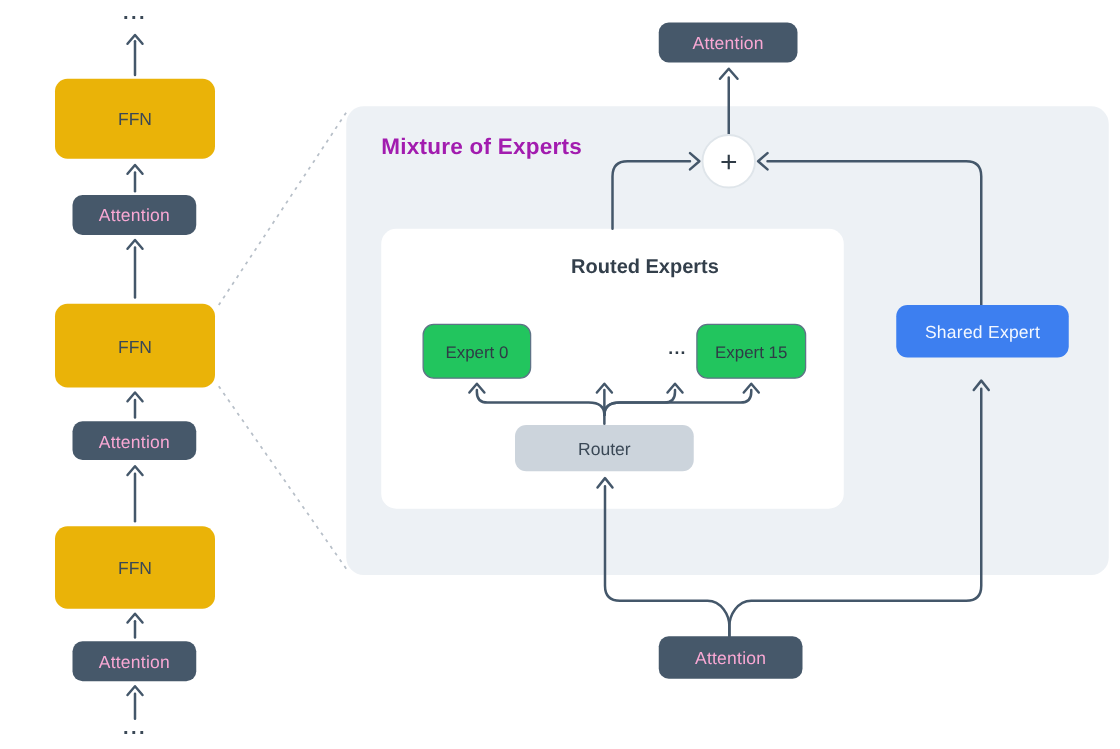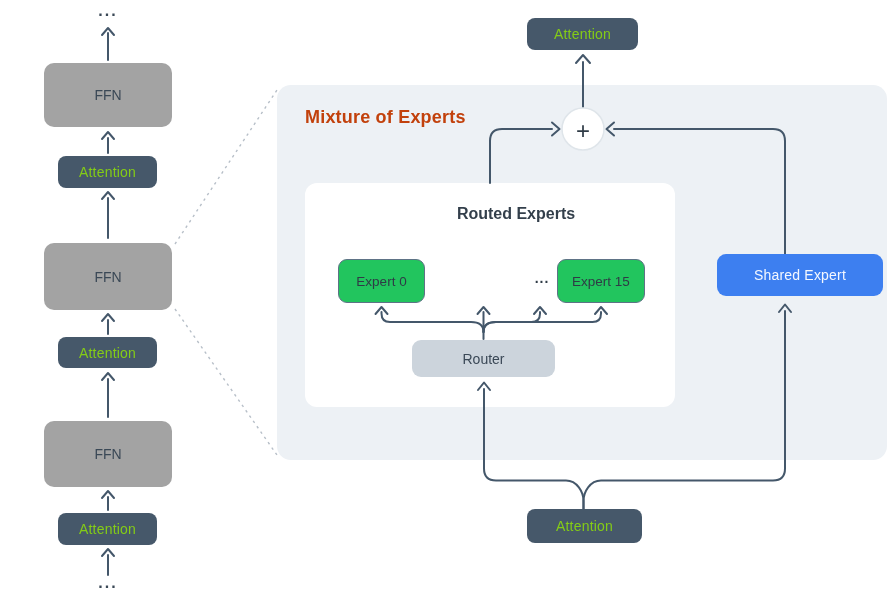--- a/index.html
+++ b/index.html
@@ -4,34 +4,34 @@
 <style>
   html,body{margin:0;padding:0;background:#ffffff;}
   #stage{
     position:relative;width:896px;height:599px;background:#ffffff;overflow:hidden;
     font-family:"Liberation Sans", sans-serif;
     -webkit-font-smoothing:antialiased;
   }
   .abs{position:absolute;box-sizing:border-box;}
   .center{display:flex;align-items:center;justify-content:center;}
   .box-dark{
-    background:#46586a;color:#84cc16;border-radius:8px;
+    background:#46586a;color:#f9a8d4;border-radius:8px;
     font-size:14px;letter-spacing:.2px;
   }
   .box-light{
-    background:#a3a3a3;color:#3a4856;border-radius:10px;font-size:14px;
+    background:#eab308;color:#3a4856;border-radius:10px;font-size:14px;
   }
   .ellipsis{
     color:#3a4856;font-size:16px;font-weight:700;letter-spacing:2px;line-height:10px;
   }
   #moe-panel{
     background:#edf1f5;border-radius:14px;
   }
   #moe-title{
-    color:#c2410c;font-size:18px;font-weight:600;letter-spacing:.2px;
+    color:#a21caf;font-size:18px;font-weight:600;letter-spacing:.2px;
   }
   #routed-box{
     background:#ffffff;border-radius:12px;
   }
   #routed-title{
     color:#333f4b;font-size:16px;font-weight:600;text-align:center;
   }
   .expert{
     background:#22c55e;border:1.4px solid #5e7386;border-radius:9px;
     color:#2f3b46;font-size:13.5px;
@@ -160,21 +160,21 @@
   </div>
   <div id="experts-ellipsis" class="abs z2 center" style="left:531px;top:266px;width:22px;height:24px;">...</div>
   <div class="abs z2 expert center" style="left:557px;top:259px;width:88px;height:44px;align-items:center;">
     <span>Expert 15</span>
   </div>
 
   <div id="router-box" class="abs z2 center" style="left:412px;top:340px;width:143px;height:37px;justify-content:center;">
     <span>Router</span>
   </div>
 
-  <div id="shared-expert" class="abs z2 center" style="left:717px;top:254px;width:166px;height:42px;">
+  <div id="shared-expert" class="abs z2 center" style="left:717px;top:244px;width:138px;height:42px;">
     <span>Shared Expert</span>
   </div>
 
   <div class="abs z2 box-dark center" style="left:527px;top:509px;width:115px;height:34px;">
     <span>Attention</span>
   </div>
 
 </div>
 
 </body></html>

